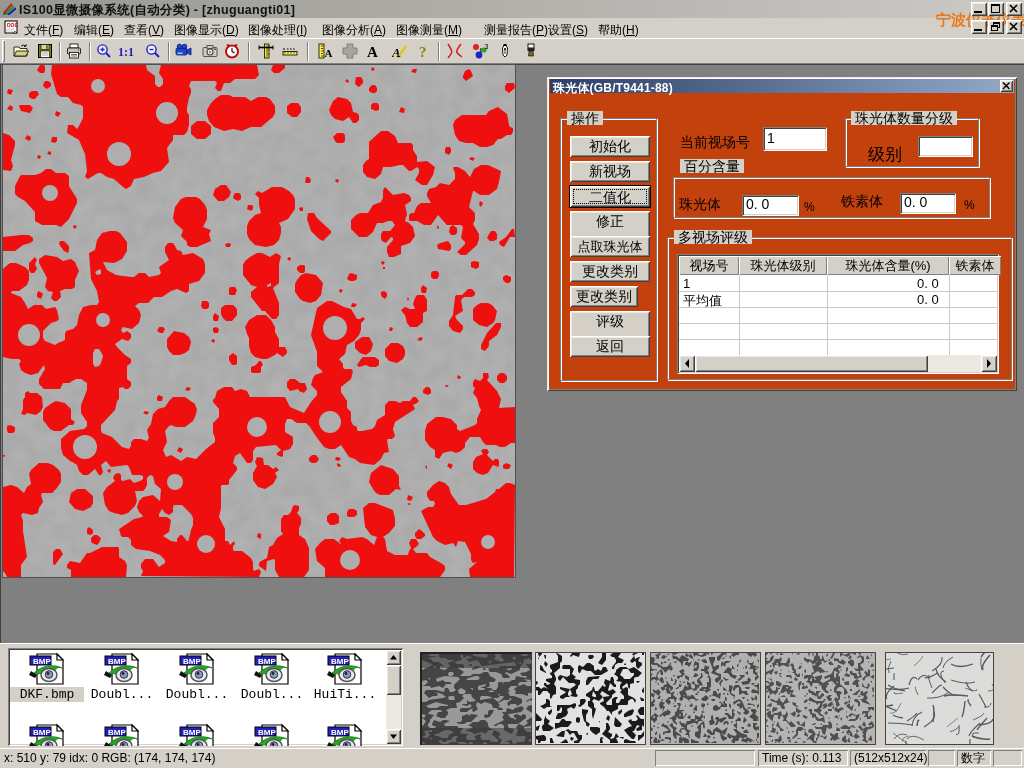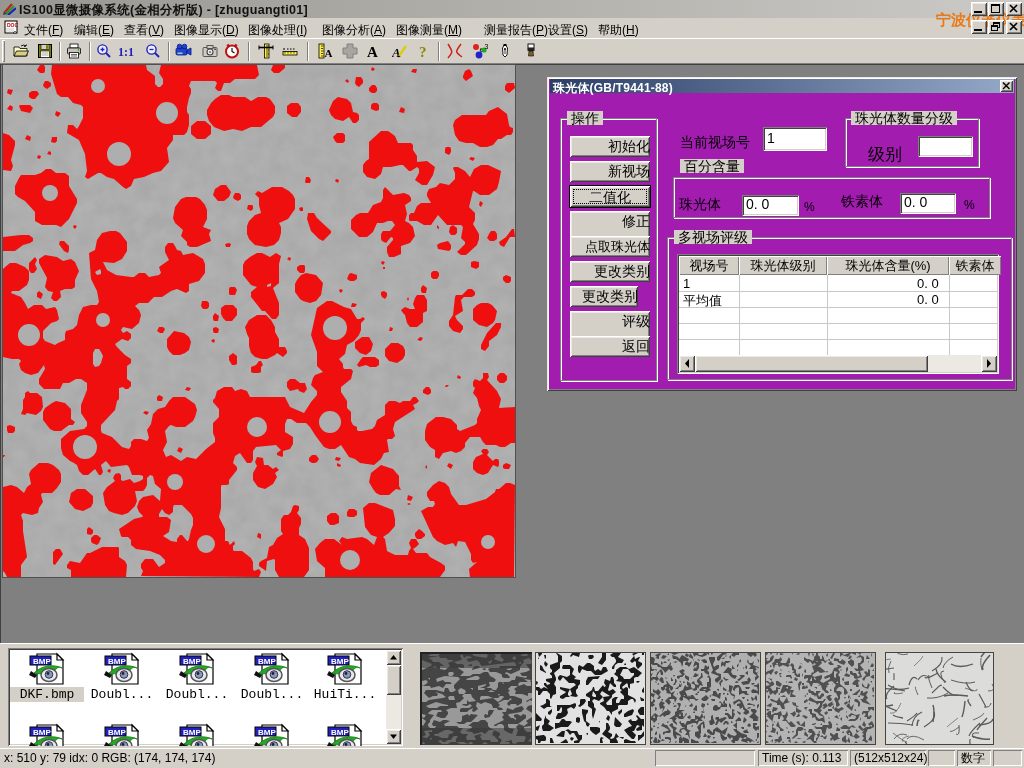--- a/index.html
+++ b/index.html
@@ -1,34 +1,34 @@
 <!DOCTYPE html>
 <html><head><meta charset="utf-8"><title>IS100</title><style>
 *{margin:0;padding:0;box-sizing:border-box}
 html,body{width:1024px;height:768px;overflow:hidden}
 body{font-family:"Liberation Sans",sans-serif;background:#d4d0c8;position:relative;font-size:12px;color:#000}
 .a{position:absolute}
 .rb1{background:#d4d0c8;box-shadow:inset 1px 1px 0 #fff,inset -1px -1px 0 #808080}
 .sk{background:#fff;box-shadow:inset 1px 1px 0 #808080,inset -1px -1px 0 #fff,inset 2px 2px 0 #404040,inset -2px -2px 0 #d4d0c8}
 .gb{border:1px solid #808080;box-shadow:inset 1px 1px 0 #fff,1px 1px 0 #fff}
 .lg{background:#d4d0c8;padding:0 4px;font-size:14px;line-height:14px}
-.btn{background:#d4d0c8;box-shadow:inset 1px 1px 0 #fff,inset -1px -1px 0 #404040,inset 2px 2px 0 #ece9e2,inset -2px -2px 0 #808080;text-align:right;font-size:14px}
+.btn{background:#d4d0c8;box-shadow:inset 1px 1px 0 #fff,inset -1px -1px 0 #404040,inset 2px 2px 0 #ece9e2,inset -2px -2px 0 #808080;text-align:center;font-size:14px}
 .wb{background:#d4d0c8;box-shadow:inset 1px 1px 0 #fff,inset -1px -1px 0 #404040,inset 2px 2px 0 #ece9e2,inset -2px -2px 0 #808080}
 u{text-decoration:underline}
 </style></head><body>
 <div class="a" style="left:0;top:0;width:1024px;height:18px;background:linear-gradient(90deg,#989690,#cbcac6)"></div>
 <div class="a" style="left:3px;top:2px;z-index:2"><svg width="13" height="13" viewBox="0 0 13 13">
       <g stroke-width="2.2" fill="none">
         <path d="M2,10 L9,2" stroke="#c02020"></path>
         <path d="M3,12 L11,4" stroke="#20a020"></path>
         <path d="M5,13 L13,6" stroke="#2020c0"></path>
       </g>
       <path d="M1,9 l3,3 -4,1 z" fill="#404040"></path>
     </svg></div>
-<div class="a" style="left:19px;top:2px;font-size:12.5px;font-weight:bold;color:#111;z-index:2;letter-spacing:0.3px">IS100显微摄像系统(金相分析版) - [zhuguangti01]</div>
+<div class="a" style="left:19px;top:2px;font-size:12.5px;font-weight:bold;color:#111;z-index:2;letter-spacing:0.3px">IS100显微摄像系统(自动分类) - [zhuguangti01]</div>
 <div class="a" style="left:936px;top:11px;font-size:15px;font-weight:bold;color:#e87818;z-index:4;white-space:nowrap">宁波仪器仪表</div>
 <div class="a wb" style="left:971px;top:2px;width:16px;height:14px;z-index:9">
     <div class="a" style="left:3px;top:9px;width:8px;height:2px;background:#000"></div>
   </div>
 <div class="a wb" style="left:988px;top:2px;width:16px;height:14px;z-index:9">
     <div class="a" style="left:3px;top:2px;width:9px;height:9px;border:1px solid #000;border-top-width:2px"></div>
   </div>
 <div class="a wb" style="left:1006px;top:2px;width:16px;height:14px;z-index:9"><svg width="16" height="14" viewBox="0 0 16 14">
       <path d="M4,3 L11,10 M11,3 L4,10" stroke="#000" stroke-width="1.6"></path>
     </svg></div>
@@ -193,21 +193,21 @@
     <circle cx="203" cy="479" r="9" fill="#aeaeae"></circle>
     <circle cx="95" cy="21" r="7" fill="#aeaeae"></circle>
     <circle cx="327" cy="357" r="11" fill="#aeaeae"></circle>
     <circle cx="47" cy="128" r="8" fill="#aeaeae"></circle>
     <circle cx="82" cy="382" r="12" fill="#aeaeae"></circle>
     <circle cx="172" cy="417" r="8" fill="#aeaeae"></circle>
     <circle cx="100" cy="255" r="7" fill="#aeaeae"></circle>
     <circle cx="347" cy="495" r="10" fill="#aeaeae"></circle>
     <circle cx="164" cy="48" r="11" fill="#aeaeae"></circle>
 </svg>
-<div class="a" style="left:547px;top:77px;width:470px;height:314px;background:#a21caf;box-shadow:inset 1px 1px 0 #ece9e2,inset -1px -1px 0 #404040,inset 2px 2px 0 #fff,inset -2px -2px 0 #808080;z-index:10">
+<div class="a" style="left:547px;top:77px;width:470px;height:314px;background:#c2410c;box-shadow:inset 1px 1px 0 #ece9e2,inset -1px -1px 0 #404040,inset 2px 2px 0 #fff,inset -2px -2px 0 #808080;z-index:10">
     <div class="a" style="left:3px;top:2px;width:464px;height:14px;background:linear-gradient(90deg,#2c3e66,#94a9c8)"></div>
     <div class="a" style="left:6px;top:3px;font-size:12px;font-weight:bold;color:#fff;letter-spacing:0.2px">珠光体(GB/T9441-88)</div>
     <div class="wb a" style="left:453px;top:3px;width:13px;height:12px"><svg width="13" height="12" viewBox="0 0 13 12">
         <path d="M3,2.5 L9.5,9 M9.5,2.5 L3,9" stroke="#000" stroke-width="1.4"></path>
       </svg></div>
     <div class="a gb" style="left:13px;top:41px;width:97px;height:263px"></div>
     <span class="a lg" style="left:20px;top:34px">操作</span>
     <div class="btn a" style="left:23px;top:59px;width:80px;height:21px;line-height:21px;font-size:14px">初始化</div>
     <div class="btn a" style="left:23px;top:84px;width:80px;height:21px;line-height:21px;font-size:14px">新视场</div>
     <div class="a" style="left:22px;top:108px;width:82px;height:23px;border:1px solid #000">

